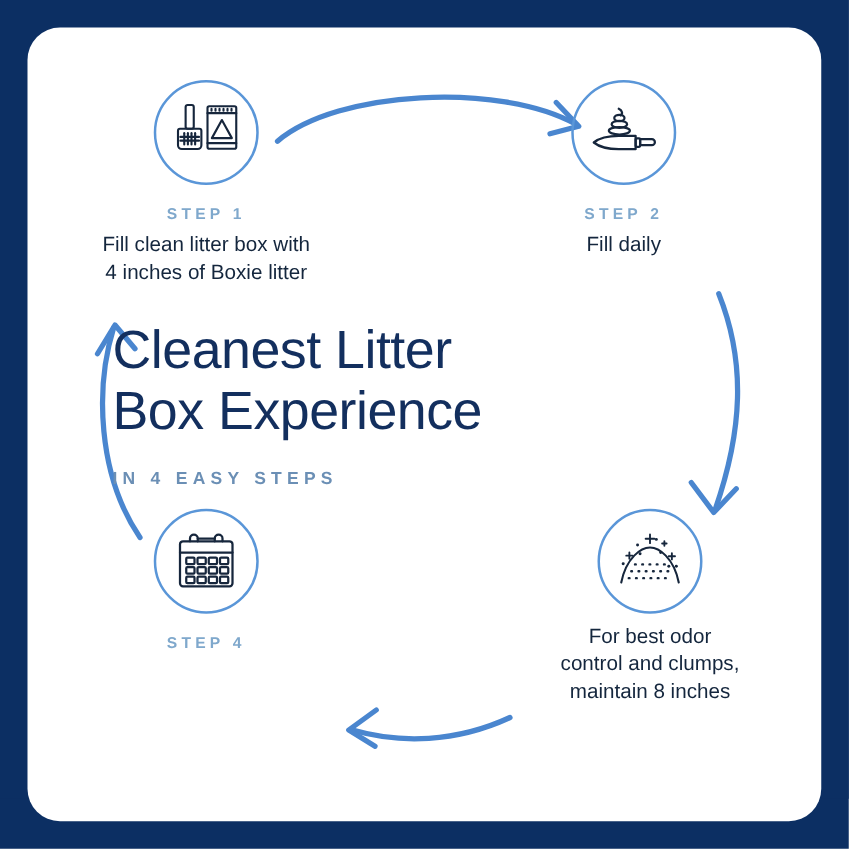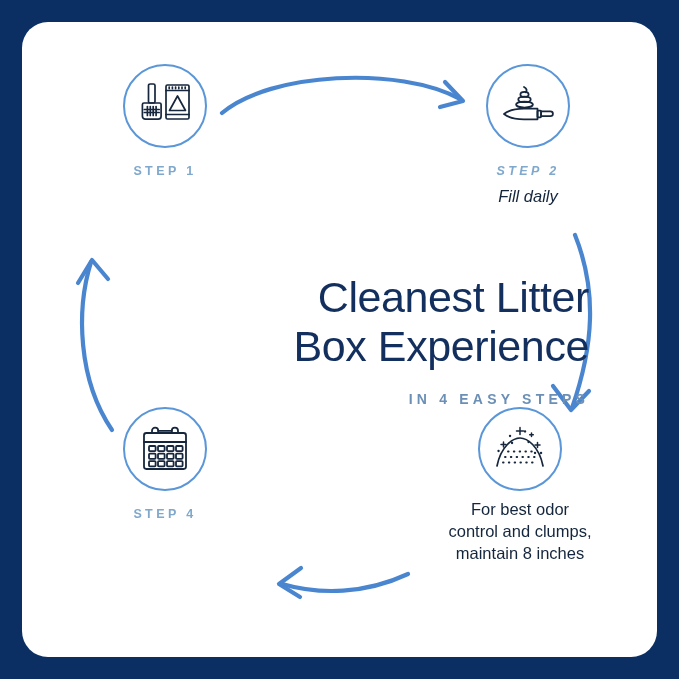--- a/index.html
+++ b/index.html
@@ -37,21 +37,21 @@
     height: 679px;
     pointer-events: none;
   }
   
   .step {
     position: absolute;
     width: 250px;
     text-align: center;
   }
   #step-1 { left: 40px;  top: 64px; }
-  #step-2 { left: 403px; top: 64px; font-style: italic; }
+  #step-2 { left: 374px; top: 64px; }
   #step-4 { left: 40px;  top: 407px; }
   #step-3 { left: 395px; top: 407px; }
 
   .icon-circle {
     width: 84px;
     height: 84px;
     margin: 0 auto;
     border: 2.6px solid #5a96d8;
     border-radius: 50%;
     box-sizing: border-box;
@@ -74,23 +74,23 @@
     font-size: 16.5px;
     line-height: 22px;
     color: #14263d;
     white-space: pre-line;
   }
 
   
   #center-block {
     position: absolute;
     left: 90px;
-    top: 273px;
+    top: 256px;
     width: 499px;
-    text-align: right;
+    text-align: left;
   }
   #title {
     font-size: 43px;
     line-height: 49px;
     font-weight: 400;
     color: #132f5e;
     letter-spacing: -0.4px;
     white-space: pre-line;
   }
   #subtitle {
@@ -160,20 +160,22 @@
             <line x1="40.8" y1="6.1" x2="40.8" y2="7.6"></line>
             <line x1="44.0" y1="6.1" x2="44.0" y2="7.6"></line>
             <line x1="47.2" y1="6.1" x2="47.2" y2="7.6"></line>
 
             <path d="M39.5 15 L47.5 29.5 L31.5 29.5 Z"></path>
           </g>
         </svg>
       </span>
     </div>
     <div class="step-label">STEP 1</div>
+    <div class="step-desc">Fill clean litter box with
+4 inches of Boxie litter</div>
   </div>
 
   <div class="step" id="step-2">
     <div class="icon-circle">
       <span>
         <svg width="56" height="48" viewBox="0 0 56 48">
           <g fill="none" stroke="#16263c" stroke-width="1.8" stroke-linecap="round" stroke-linejoin="round">
 
             <path d="M24 5 c3 1.5 3.4 4 1.4 5.2"></path>
             <ellipse cx="24.5" cy="12.4" rx="4.1" ry="2.5"></ellipse>

